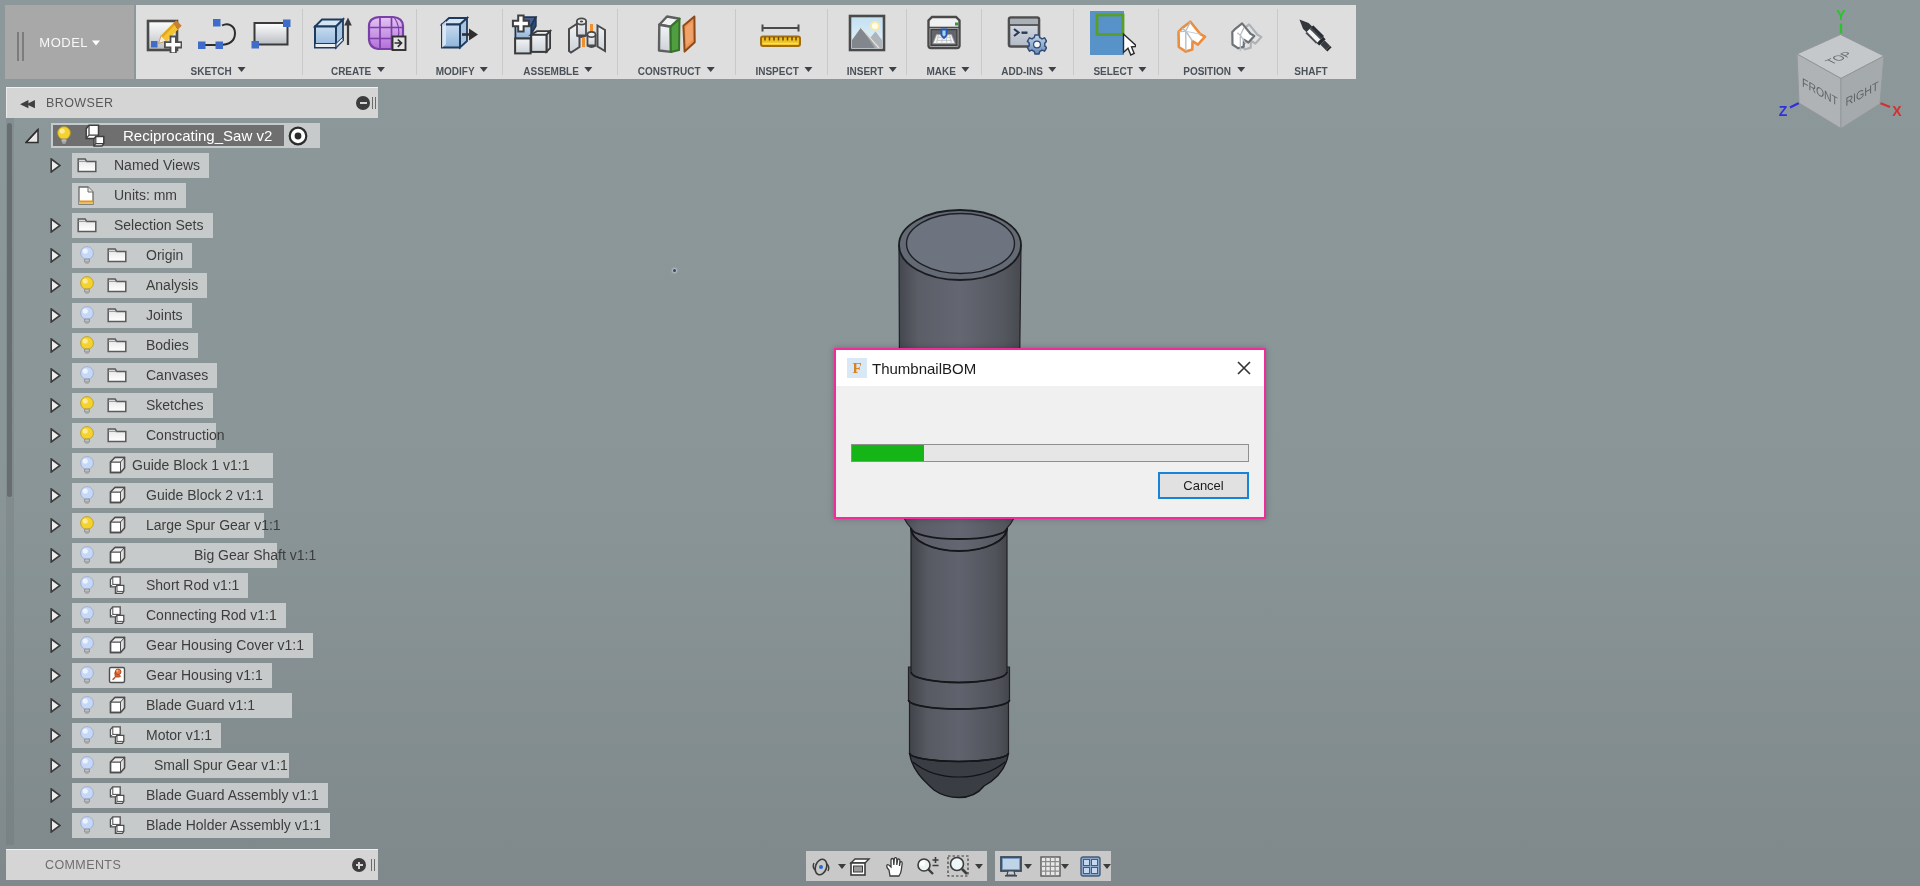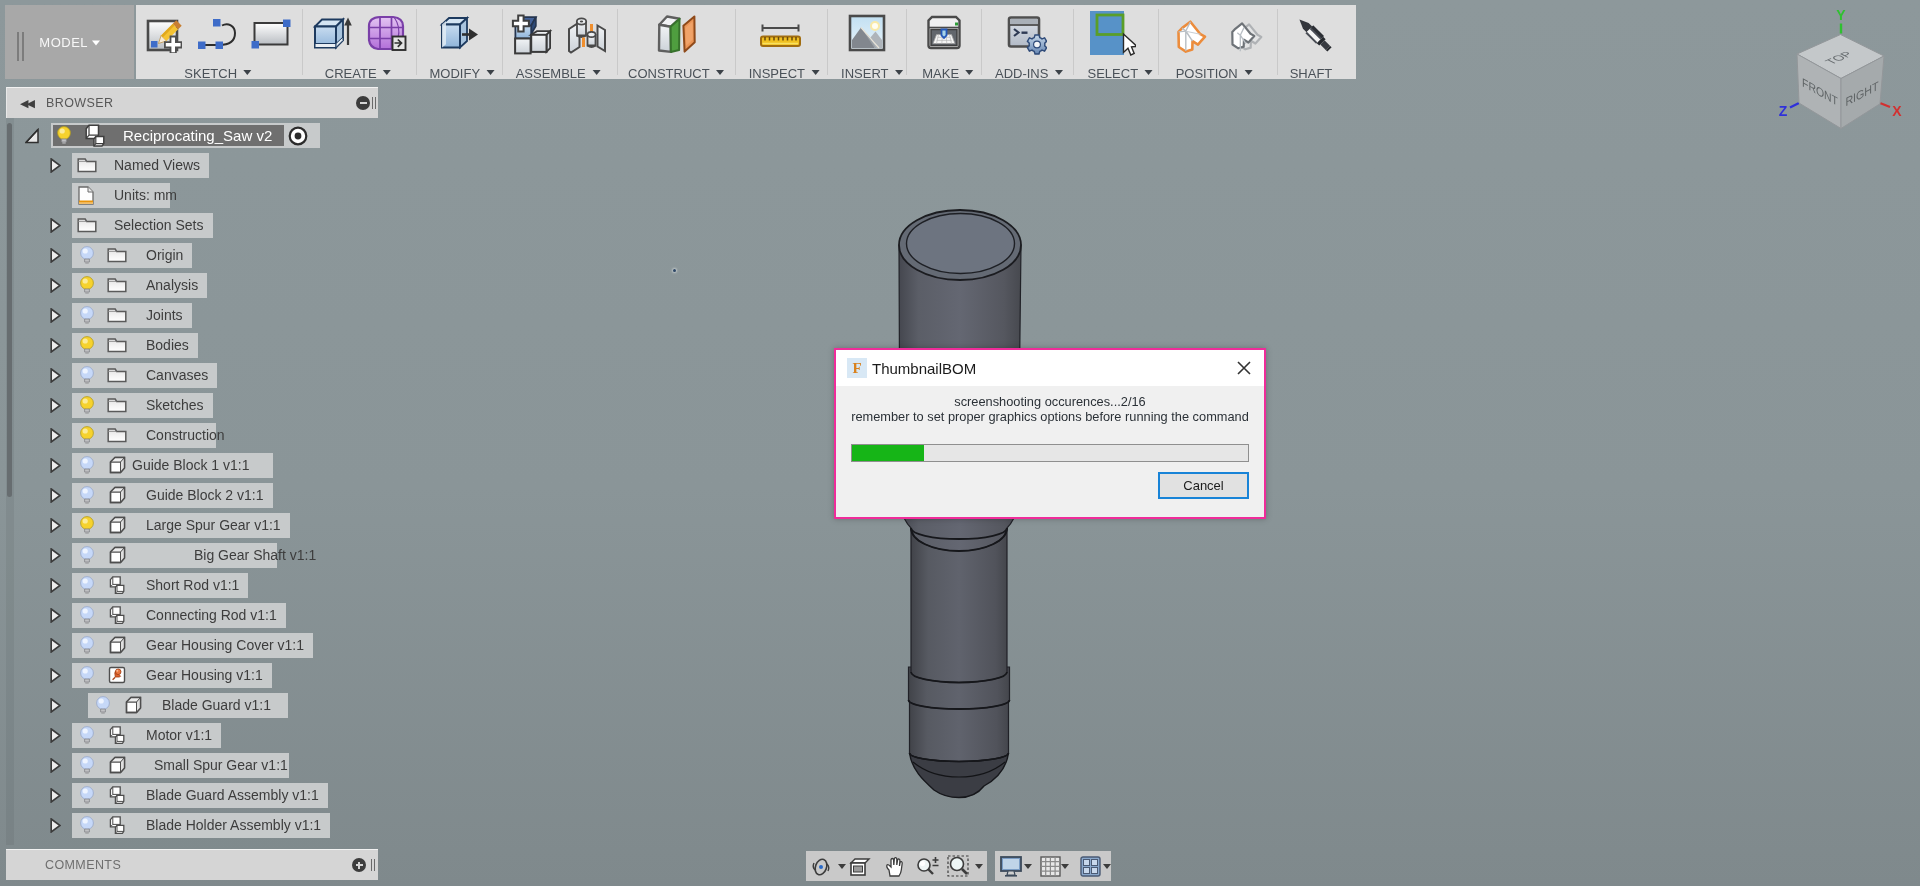--- a/index.html
+++ b/index.html
@@ -8,22 +8,22 @@
   background:linear-gradient(180deg,#8d989b 0%,#8a9598 55%,#7f898c 100%); }
 .abs { position:absolute; }
 
 
 #modelbox { left:5px; top:5px; width:129px; height:74px; background:#a8a8a8; }
 #modelbox .grip { position:absolute; width:2px; height:29px; top:27px; background:#7c7c7c; }
 #modelbox .lbl { position:absolute; left:0; top:37px; width:100%; text-align:center;
   color:#f7f7f7; font-size:13px; letter-spacing:0.5px; transform:translateY(-50%); }
 #toolbar { left:136px; top:5px; width:1220px; height:74px; background:#dedede; }
 .tsep { position:absolute; top:4px; width:1px; height:66px; background:#c9c9c9; }
-.tlabel { position:absolute; top:61px; font-size:13px; color:#4a5158; white-space:nowrap;
-  transform:translateX(-50%); }
+.tlabel { position:absolute; top:61px; font-size:10px; color:#4a5158; white-space:nowrap;
+  transform:translateX(-50%);font-weight:bold; }
 .tlabel .dn { display:inline-block; margin-left:3px; width:0; height:0;
   border-left:4.5px solid transparent; border-right:4.5px solid transparent; border-top:5px solid #3c4248;
   vertical-align:3px; }
 
 
 #bheader { left:6px; top:87px; width:372px; height:31px; background:#d5d5d5;
   border-top:1px solid #f2f2f2; border-left:1px solid #e8e8e8; }
 #bheader .txt { position:absolute; left:39px; top:15px; transform:translateY(-50%);
   font-size:12.5px; letter-spacing:0.4px; color:#585858; }
 #comments { left:6px; top:849px; width:372px; height:31px; background:#d5d5d5;
@@ -333,21 +333,21 @@
                 <stop offset="1" stop-color="#ffffff"></stop>
               </linearGradient>
             </defs>
   <path d="M1.2,14.6 L1.2,2 L8.2,2 L9.6,4.4 L18.8,4.4 L18.8,14.6 Z" fill="url(#fold)" stroke="#5a5a5a" stroke-width="1.5"></path>
   <path d="M1.2,4.4 L9.6,4.4" stroke="#8a8a8a" stroke-width="0.9"></path>
           </svg></span>
         <span class="tx" style="left:42px;">Named Views</span>
       </div>
     </div>
     <div class="row" style="top: 182.5px;">
-      <div class="chip" style="width: 98px;">
+      <div class="chip" style="width: 114px;">
         <span class="ic" style="left:5px;top:3px;"><svg width="18" height="19" viewBox="0 0 18 19">
   <path d="M2,1 L11,1 L16,6 L16,18 L2,18 Z" fill="#fefefe" stroke="#6a6a6a" stroke-width="1.3"></path>
   <path d="M11,1 L11,6 L16,6" fill="#e8e8e8" stroke="#6a6a6a" stroke-width="1"></path>
   <rect x="2" y="14.5" width="14" height="3.5" fill="#e8940c"></rect>
   <path d="M3,18 v-1.8 M5,18 v-1.8 M7,18 v-1.8 M9,18 v-1.8 M11,18 v-1.8 M13,18 v-1.8 M15,18 v-1.8" stroke="#fff" stroke-width="0.8"></path>
           </svg></span>
         <span class="tx" style="left:42px;">Units: mm</span>
       </div>
     </div>
     <div class="row" style="top: 212.5px;">
@@ -585,21 +585,21 @@
   <path d="M8,2.5 L17.5,2.5 L17.5,13 L13.5,17.5 L3.5,17.5 L3.5,7 Z" fill="none" stroke="#4e4e4e" stroke-width="1.4"></path>
   <path d="M3.5,7 L13.5,7 L13.5,17.5 M13.5,7 L17.5,2.5" fill="none" stroke="#4e4e4e" stroke-width="1"></path>
           </svg></span>
         <span class="tx" style="left:74px;">Guide Block 2 v1:1</span>
       </div>
     </div>
     <div class="row" style="top: 512.5px;">
       <span class="tri" style="top: 5px;"><svg width="11" height="15" viewBox="0 0 11 15">
           <path d="M1.2,1 L10,7.5 L1.2,14 Z" fill="#ececec" stroke="#3a3a3a" stroke-width="1.6"></path>
         </svg></span>
-      <div class="chip" style="width: 218px;">
+      <div class="chip" style="width: 192px;">
         <span class="ic" style="left:8px;top:3.5px;"><svg width="14" height="19" viewBox="0 0 14 19">
   <circle cx="7" cy="7" r="6.4" fill="#f6d22e" stroke="#b09a20" stroke-width="0.8"></circle>
   <circle cx="5.2" cy="5" r="2.6" fill="#fbeb9a"></circle>
   <path d="M4.6,13 h4.8 v3 h-4.8 z" fill="#c0c1c3" stroke="#85868a" stroke-width="0.8"></path>
   <path d="M5.3,16 h3.4 v1.8 h-3.4 z" fill="#a3a4a6"></path>
           </svg></span>
         <span class="ic" style="left:35px;top:2.5px;"><svg width="20" height="20" viewBox="0 0 20 20">
   <path d="M8,2.5 L17.5,2.5 L17.5,13 L13.5,17.5 L3.5,17.5 L3.5,7 Z" fill="#fff" stroke="#4e4e4e" stroke-width="1.4"></path>
   <path d="M3.5,7 L13.5,7 L13.5,17.5 M13.5,7 L17.5,2.5" fill="none" stroke="#4e4e4e" stroke-width="1"></path>
   <path d="M3.5,7 L8,2.5 L17.5,2.5 L13.5,7 Z" fill="#ededed" stroke="none"></path>
@@ -712,21 +712,21 @@
   <circle cx="11.2" cy="6.8" r="2.8" fill="#e8743c" stroke="#a03a10" stroke-width="0.8"></circle>
   <circle cx="10.3" cy="5.8" r="1" fill="#f8b894"></circle>
           </svg></span>
         <span class="tx" style="left:74px;">Gear Housing v1:1</span>
       </div>
     </div>
     <div class="row" style="top: 692.5px;">
       <span class="tri" style="top: 5px;"><svg width="11" height="15" viewBox="0 0 11 15">
           <path d="M1.2,1 L10,7.5 L1.2,14 Z" fill="#ececec" stroke="#3a3a3a" stroke-width="1.6"></path>
         </svg></span>
-      <div class="chip" style="width: 200px; margin-left: 16px;">
+      <div class="chip" style="width: 220px;">
         <span class="ic" style="left:8px;top:3.5px;"><svg width="14" height="19" viewBox="0 0 14 19">
   <circle cx="7" cy="7" r="6.4" fill="#c6d8f8" stroke="#97a7c9" stroke-width="0.8"></circle>
   <circle cx="5.2" cy="5" r="2.6" fill="#eef4ff"></circle>
   <path d="M4.6,13 h4.8 v3 h-4.8 z" fill="#c0c1c3" stroke="#85868a" stroke-width="0.8"></path>
   <path d="M5.3,16 h3.4 v1.8 h-3.4 z" fill="#a3a4a6"></path>
           </svg></span>
         <span class="ic" style="left:35px;top:2.5px;"><svg width="20" height="20" viewBox="0 0 20 20">
   <path d="M8,2.5 L17.5,2.5 L17.5,13 L13.5,17.5 L3.5,17.5 L3.5,7 Z" fill="#fff" stroke="#4e4e4e" stroke-width="1.4"></path>
   <path d="M3.5,7 L13.5,7 L13.5,17.5 M13.5,7 L17.5,2.5" fill="none" stroke="#4e4e4e" stroke-width="1"></path>
   <path d="M3.5,7 L8,2.5 L17.5,2.5 L13.5,7 Z" fill="#ededed" stroke="none"></path>
@@ -928,18 +928,17 @@
 <div id="dlg" class="abs">
   <div class="titlebar"></div>
   <svg style="position:absolute;left:11px;top:8px;" width="20" height="20">
     <rect width="20" height="20" fill="#d8e8f5"></rect>
     <text x="10" y="15" text-anchor="middle" font-size="15" font-weight="bold" fill="#d9821e" font-family="Liberation Serif">F</text>
   </svg>
   <div class="title">ThumbnailBOM</div>
   <svg style="position:absolute;right:13px;top:11px;" width="14" height="14" viewBox="0 0 14 14">
     <path d="M1,1 L13,13 M13,1 L1,13" stroke="#333" stroke-width="1.6"></path>
   </svg>
-  <div class="msg">screenshooting occurences...2/16<br>remember to set proper graphics options before running the command</div>
   <div class="pbar">
       <div class="pfill"></div>
     </div>
   <div class="cancel">Cancel</div>
 </div>
 
 </body></html>

